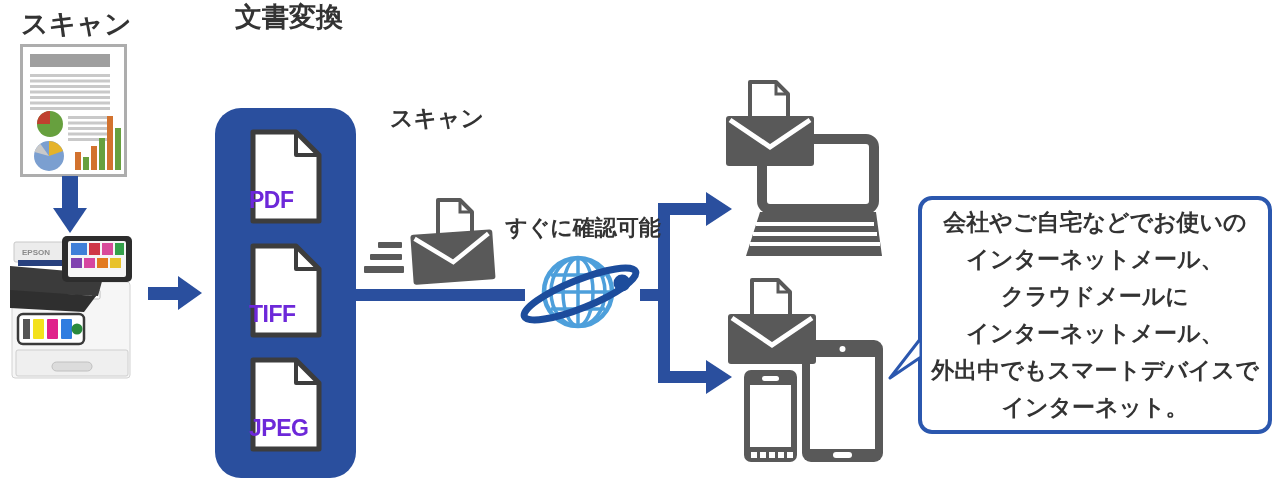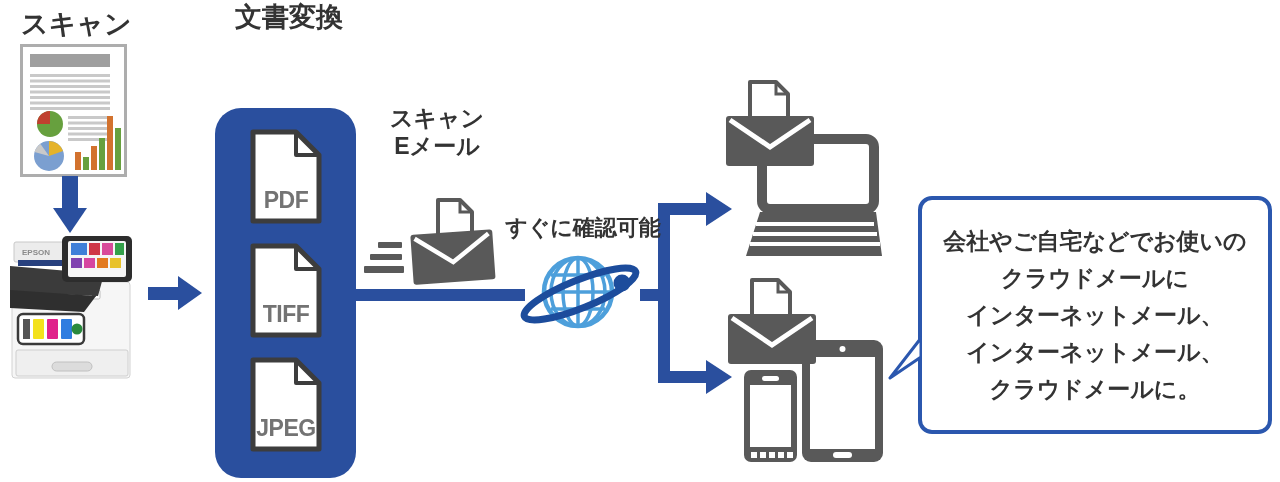--- a/index.html
+++ b/index.html
@@ -13,22 +13,22 @@
   }
   .abs{position:absolute;}
   .lbl{position:absolute;font-weight:bold;color:var(--text_dark);white-space:nowrap;}
   .lbl-c{text-align:center;white-space:normal;}
   .line{position:absolute;background:var(--blue);}
   .arrowhead-right{position:absolute;width:0;height:0;
     border-top:17px solid transparent;border-bottom:17px solid transparent;
     border-left:26px solid var(--blue);}
   .format-box{position:absolute;background:var(--blue);border-radius:26px;}
   .file-doc{position:absolute;width:74px;height:97px;}
-  .file-doc .doc-label{position:absolute;left:0;right:0;bottom:11px;text-align:center;
-    font-weight:bold;font-size:23px;color:#737373;letter-spacing:-0.5px;}
+  .file-doc .doc-label{position:absolute;left:0;right:0;bottom:11px;
+    font-weight:bold;font-size:23px;color:#6d28d9;letter-spacing:-0.5px;}
   .bubble{position:absolute;box-sizing:border-box;background:#fff;
     border:4px solid var(--bubble_border);border-radius:14px;
     display:flex;flex-direction:column;justify-content:center;align-items:center;}
   .bubble .b-line{font-weight:bold;font-size:23px;line-height:37px;color:var(--text_dark);
     text-align:center;white-space:nowrap;}
   
   .f-blue{fill:var(--blue)} .f-gray{fill:var(--icon_gray)}
   .s-gray{stroke:var(--icon_gray)} .s-white{stroke:#fff}
   .s-light{stroke:var(--globe_light)} .s-orbit{stroke:var(--globe_orbit)}
   .f-orbit{fill:var(--globe_orbit)} .s-bubble{stroke:var(--bubble_border)}
@@ -150,21 +150,20 @@
   <div class="line" style="left:355px;top:289px;width:170px;height:12px;"></div>
   <div class="line" style="left:640px;top:289px;width:22px;height:12px;"></div>
   <div class="line" style="left:658px;top:203px;width:12px;height:180px;"></div>
   <div class="line" style="left:658px;top:203px;width:50px;height:12px;"></div>
   <div class="line" style="left:658px;top:371px;width:50px;height:12px;"></div>
   <div class="arrowhead-right" style="left:706px;top:192px;"></div>
   <div class="arrowhead-right" style="left:706px;top:360px;"></div>
 
   <div class="lbl lbl-c" style="left:357px;top:104px;width:160px;font-size:23px;line-height:28px;">
     <div>スキャン</div>
-    <div>Eメール</div>
   </div>
 
   <svg class="abs" style="left:364px;top:198px;" width="136" height="90" viewBox="0 0 136 90">
     <g class="f-gray">
       <rect x="14" y="44" width="24" height="6" rx="1"></rect>
       <rect x="6" y="56" width="32" height="6" rx="1"></rect>
       <rect x="0" y="68" width="40" height="7" rx="1"></rect>
     </g>
     <g>
       <path d="M74 2 h22 l12 12 v26 h-34 z" fill="#fff" class="s-gray" stroke-width="4" stroke-linejoin="round"></path>
@@ -240,22 +239,23 @@
       <rect x="9" y="84" width="6" height="6"></rect>
         <rect x="18" y="84" width="6" height="6"></rect>
       <rect x="27" y="84" width="6" height="6"></rect>
         <rect x="36" y="84" width="6" height="6"></rect>
       <rect x="45" y="84" width="6" height="6"></rect>
     </g>
   </svg>
 
   <div class="bubble" style="left:918px;top:196px;width:354px;height:238px;">
     <div class="b-line">会社やご自宅などでお使いの</div>
+    <div class="b-line">インターネットメール、</div>
     <div class="b-line">クラウドメールに</div>
     <div class="b-line">インターネットメール、</div>
-    <div class="b-line">インターネットメール、</div>
-    <div class="b-line">クラウドメールに。</div>
+    <div class="b-line">外出中でもスマートデバイスで</div>
+    <div class="b-line">インターネット。</div>
   </div>
   <svg class="abs" style="left:888px;top:336px;" width="34" height="46" viewBox="0 0 34 46">
     <polygon points="33,2 2,42 33,21" fill="#fff" class="s-bubble" stroke-width="3" stroke-linejoin="round"></polygon>
   </svg>
 
 </div>
 
 </body></html>

